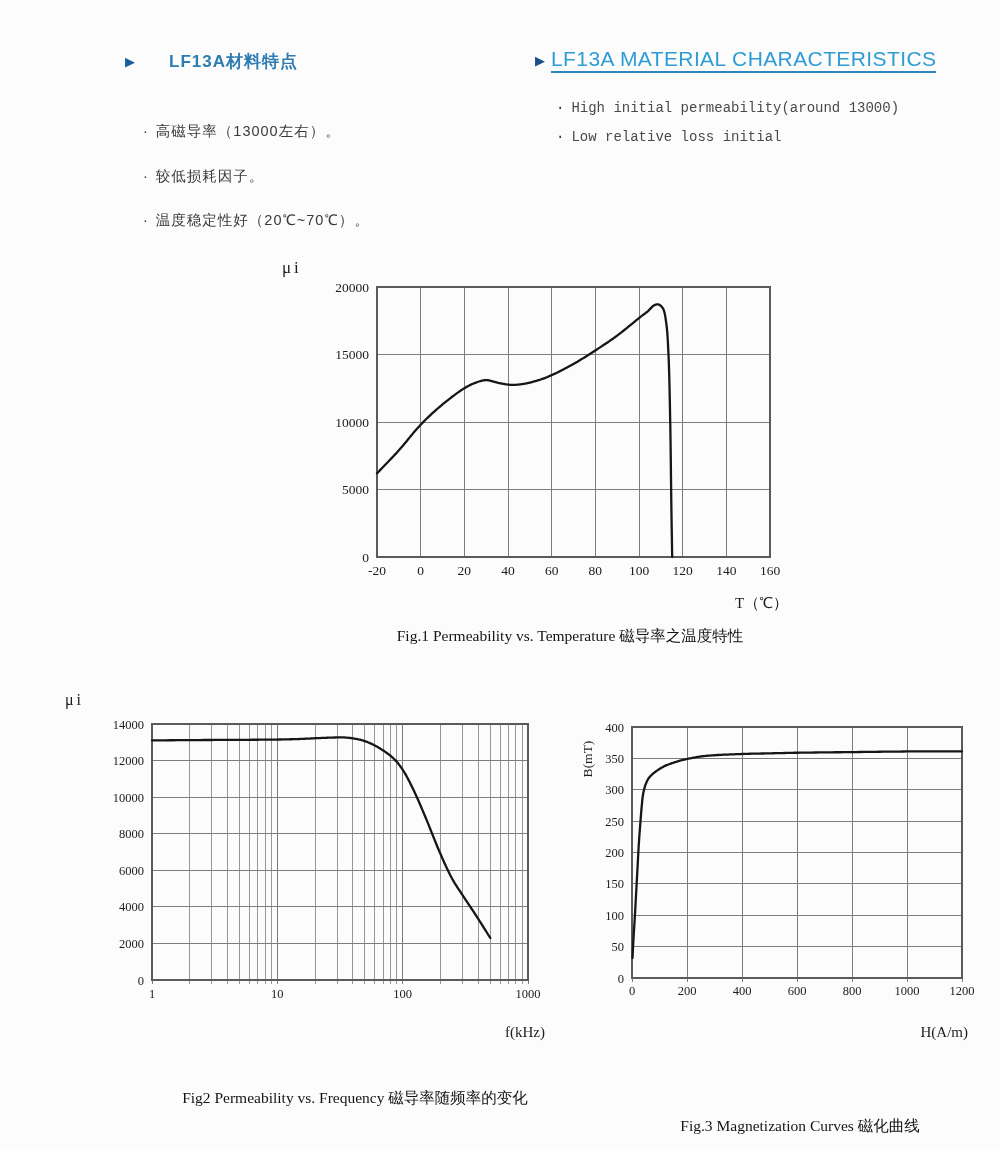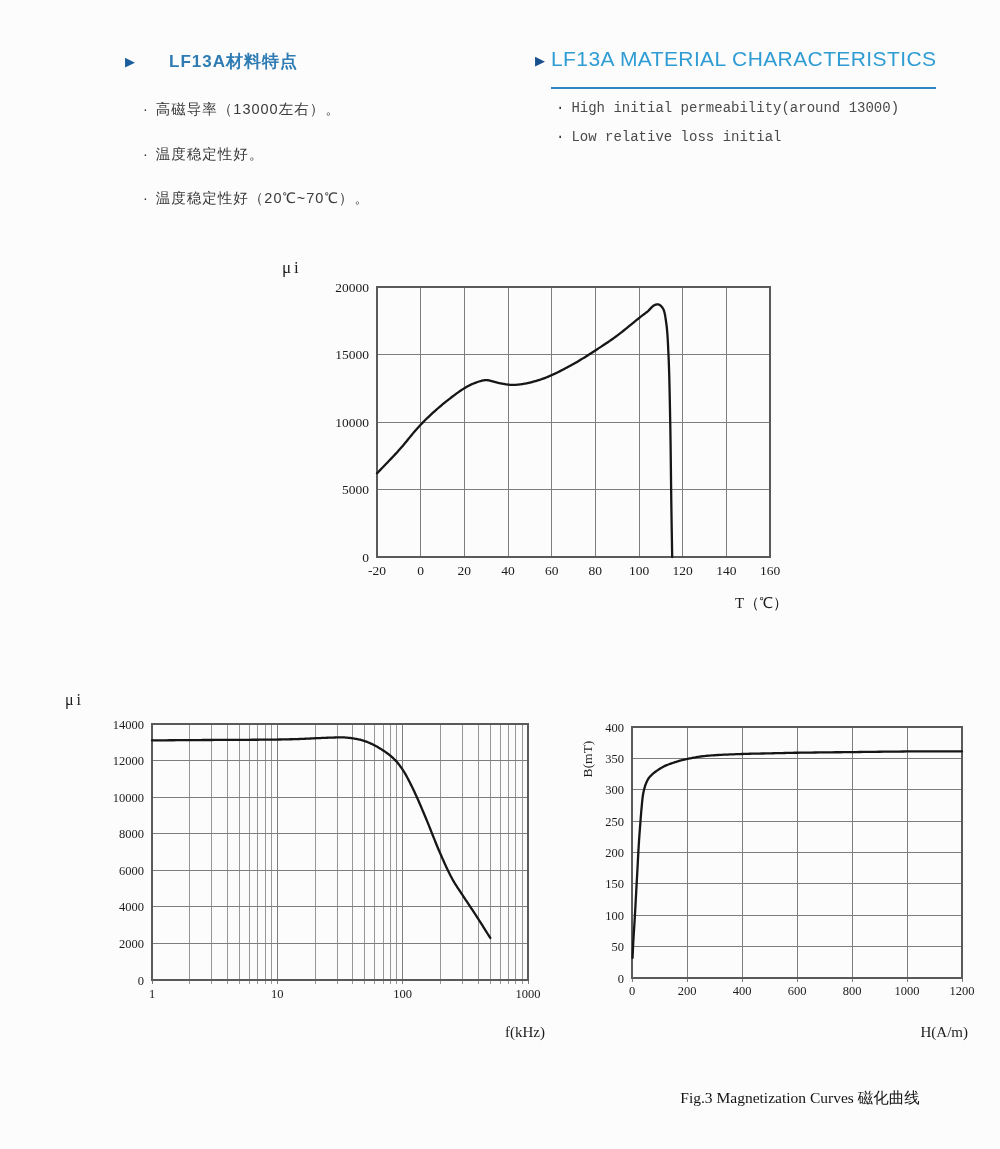--- a/index.html
+++ b/index.html
@@ -8,52 +8,52 @@
 
   
   .hdr-title{position:absolute;display:flex;align-items:baseline;white-space:nowrap;}
   .hdr-title .arrow{font-size:13px;margin-right:6px;position:relative;top:-1px;}
   .hdr-left-title{left:125px;top:50px;}
   .hdr-left-title .arrow{color:#1b5e9e;}
   .hdr-left-title .ttext{font-size:17px;font-weight:bold;color:#2e7cb3;letter-spacing:1px;margin-left:28px;}
   .hdr-right-title{left:535px;top:47px;}
   .hdr-right-title .arrow{color:#174f8c;}
   .hdr-right-title .ttext{font-size:21px;color:#2f9cd4;letter-spacing:.4px;
-      border-bottom:2px solid #2e86c1;padding-bottom:16px;}
+      border-bottom:2px solid #2e86c1;padding-bottom:0;}
 
   .bullet{position:absolute;white-space:nowrap;}
   .bullet .dot{margin-right:7px;color:#333;}
-  .cn-b{left:143px;font-size:14.5px;color:#3a3a3a;letter-spacing:1px;}
+  .cn-b{left:143px;font-size:14.5px;color:#3a3a3a;letter-spacing:1px;margin-top:22px;}
   .en-b{left:556px;font-size:14px;color:#4a4a4a;font-family:Liberation Mono, monospace;}
   #cnb1{top:100px}#cnb2{top:145px}#cnb3{top:189px}
   #enb1{top:100px}#enb2{top:129px}#enb3{top:157px}
 
   
   svg.chart{position:absolute;overflow:visible;}
   #fig1{left:270px;top:255px;}
   #fig2{left:55px;top:685px;}
   #fig3{left:570px;top:685px;}
 
   .caption{position:absolute;text-align:center;font-family:"Liberation Serif",serif;
            font-size:15.5px;color:#141414;white-space:nowrap;}
   #cap1{left:280px;top:626px;width:580px;}
   #cap2{left:125px;top:1088px;width:460px;}
-  #cap3{left:645px;top:1088px;width:310px;}
+  #cap3{left:645px;top:1116px;width:310px;}
 </style>
 </head>
 <body>
 
 <div class="page">
 
   <div class="hdr-title hdr-left-title">
     <span class="arrow">▶</span>
     <span class="ttext">LF13A材料特点</span>
   </div>
   <div class="bullet cn-b" id="cnb1"><span class="dot">·</span><span>高磁导率（13000左右）。</span></div>
-  <div class="bullet cn-b" id="cnb2"><span class="dot">·</span><span>温度稳定性好。</span></div>
+  <div class="bullet cn-b" id="cnb2"><span class="dot">·</span><span>较低损耗因子。</span></div>
   <div class="bullet cn-b" id="cnb3"><span class="dot">·</span><span>温度稳定性好（20℃~70℃）。</span></div>
 
   <div class="hdr-title hdr-right-title">
     <span class="arrow">▶</span>
     <span class="ttext">LF13A MATERIAL CHARACTERISTICS</span>
   </div>
   <div class="bullet en-b" id="enb1"><span class="dot">·</span><span>High initial permeability(around 13000)</span></div>
   <div class="bullet en-b" id="enb2"><span class="dot">·</span><span>Low relative loss initial</span></div>
 
   <svg id="fig1" class="chart" width="530" height="390" viewBox="0 0 530 390">
@@ -87,20 +87,21 @@
       <text x="456.3333333333333" y="320" font-size="13.5" fill="#1c1c1c" font-family="&quot;Liberation Serif&quot;, serif" text-anchor="middle">140</text>
       <text x="500" y="320" font-size="13.5" fill="#1c1c1c" font-family="&quot;Liberation Serif&quot;, serif" text-anchor="middle">160</text>
       <text x="99" y="306.5" font-size="13.5" fill="#1c1c1c" font-family="&quot;Liberation Serif&quot;, serif" text-anchor="end">0</text>
       <text x="99" y="239" font-size="13.5" fill="#1c1c1c" font-family="&quot;Liberation Serif&quot;, serif" text-anchor="end">5000</text>
       <text x="99" y="171.5" font-size="13.5" fill="#1c1c1c" font-family="&quot;Liberation Serif&quot;, serif" text-anchor="end">10000</text>
       <text x="99" y="104" font-size="13.5" fill="#1c1c1c" font-family="&quot;Liberation Serif&quot;, serif" text-anchor="end">15000</text>
       <text x="99" y="36.5" font-size="13.5" fill="#1c1c1c" font-family="&quot;Liberation Serif&quot;, serif" text-anchor="end">20000</text>
       <text x="12" y="18" font-size="17" fill="#1c1c1c" font-family="&quot;Liberation Serif&quot;, serif" text-anchor="start" letter-spacing="3">μi</text>
       <text x="518" y="353" font-size="15" fill="#1c1c1c" font-family="&quot;Liberation Serif&quot;, serif" text-anchor="end">T（℃）</text>
     </svg>
+  <div class="caption" id="cap1">Fig.1 Permeability vs. Temperature 磁导率之温度特性</div>
 
   <svg id="fig2" class="chart" width="520" height="380" viewBox="0 0 520 380">
       <g stroke="#7d7d7d" stroke-width="1" shape-rendering="crispEdges">
         <line x1="134.72909278988564" y1="39" x2="134.72909278988564" y2="299" stroke-width="0.8"></line>
         <line x1="156.7991972581977" y1="39" x2="156.7991972581977" y2="299" stroke-width="0.8"></line>
         <line x1="172.45818557977128" y1="39" x2="172.45818557977128" y2="299" stroke-width="0.8"></line>
         <line x1="184.6042405434477" y1="39" x2="184.6042405434477" y2="299" stroke-width="0.8"></line>
         <line x1="194.52829004808336" y1="39" x2="194.52829004808336" y2="299" stroke-width="0.8"></line>
         <line x1="202.91895434845352" y1="39" x2="202.91895434845352" y2="299" stroke-width="0.8"></line>
         <line x1="210.18727836965695" y1="39" x2="210.18727836965695" y2="299" stroke-width="0.8"></line>
@@ -144,20 +145,21 @@
       <text x="89" y="262.92857142857144" font-size="12.5" fill="#1c1c1c" font-family="&quot;Liberation Serif&quot;, serif" text-anchor="end">2000</text>
       <text x="89" y="226.35714285714286" font-size="12.5" fill="#1c1c1c" font-family="&quot;Liberation Serif&quot;, serif" text-anchor="end">4000</text>
       <text x="89" y="189.78571428571428" font-size="12.5" fill="#1c1c1c" font-family="&quot;Liberation Serif&quot;, serif" text-anchor="end">6000</text>
       <text x="89" y="153.21428571428572" font-size="12.5" fill="#1c1c1c" font-family="&quot;Liberation Serif&quot;, serif" text-anchor="end">8000</text>
       <text x="89" y="116.64285714285714" font-size="12.5" fill="#1c1c1c" font-family="&quot;Liberation Serif&quot;, serif" text-anchor="end">10000</text>
       <text x="89" y="80.07142857142858" font-size="12.5" fill="#1c1c1c" font-family="&quot;Liberation Serif&quot;, serif" text-anchor="end">12000</text>
       <text x="89" y="43.5" font-size="12.5" fill="#1c1c1c" font-family="&quot;Liberation Serif&quot;, serif" text-anchor="end">14000</text>
       <text x="10" y="20" font-size="16" fill="#1c1c1c" font-family="&quot;Liberation Serif&quot;, serif" text-anchor="start" letter-spacing="3">μi</text>
       <text x="490" y="352" font-size="15" fill="#1c1c1c" font-family="&quot;Liberation Serif&quot;, serif" text-anchor="end">f(kHz)</text>
     </svg>
+  <div class="caption" id="cap2">Fig2 Permeability vs. Frequency 磁导率随频率的变化</div>
 
   <svg id="fig3" class="chart" width="430" height="380" viewBox="0 0 430 380">
       <g stroke="#7d7d7d" stroke-width="1" shape-rendering="crispEdges">
         <line x1="62" y1="42" x2="62" y2="297"></line>
         <line x1="117" y1="42" x2="117" y2="297"></line>
         <line x1="172" y1="42" x2="172" y2="297"></line>
         <line x1="227" y1="42" x2="227" y2="297"></line>
         <line x1="282" y1="42" x2="282" y2="297"></line>
         <line x1="337" y1="42" x2="337" y2="297"></line>
         <line x1="392" y1="42" x2="392" y2="297"></line>

